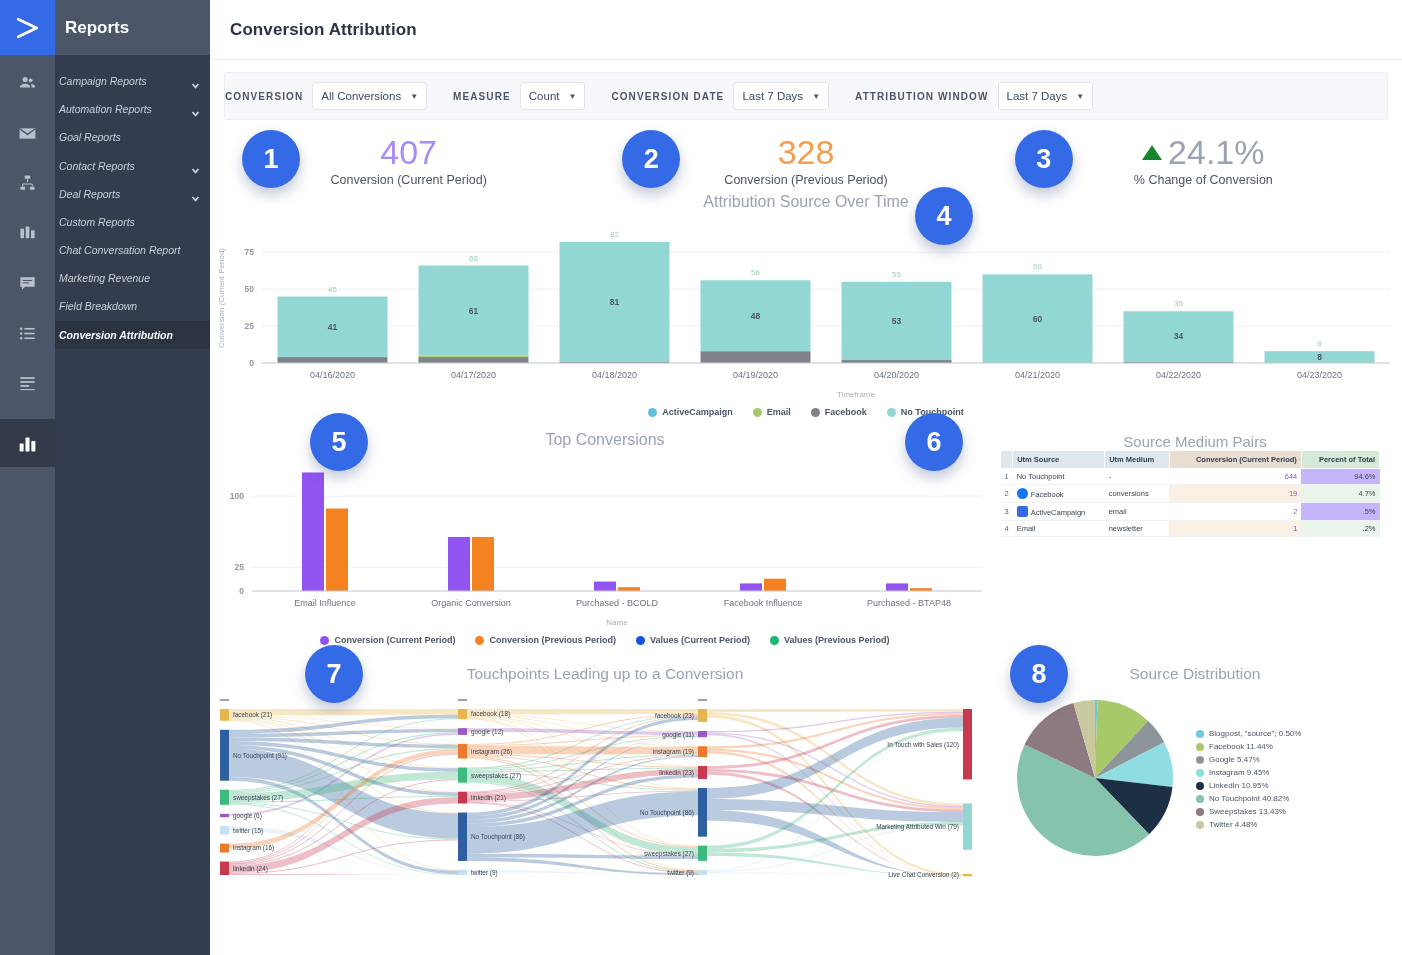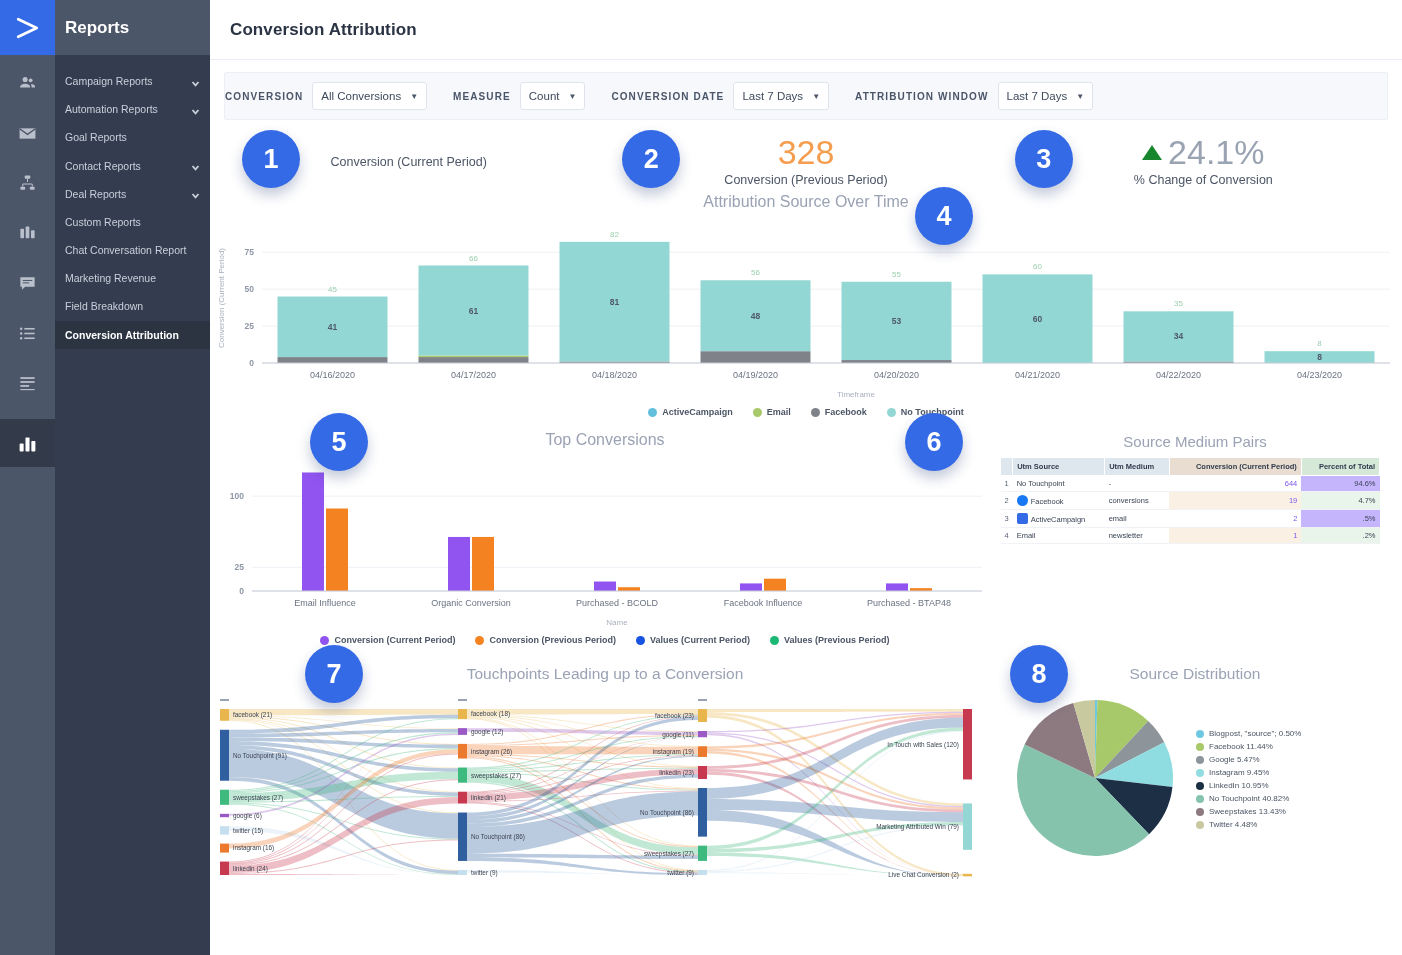--- a/index.html
+++ b/index.html
@@ -28,23 +28,24 @@
   }
   .rail-ico.active-rail svg { fill: #ffffff; }
 
   .navpanel { width: 155px; background: #343d4f; display: flex; flex-direction: column; }
   .nav-head {
     height: 55px; background: #4c5669; display: flex; align-items: center;
     padding-left: 10px; color: #fff; font-size: 17px; font-weight: bold;
   }
   .nav-list { padding-top: 12px; }
   .nav-item {
-    display: flex; align-items: center; justify-content: space-between;
-    padding: 7px 10px 7px 10px; color: #c9cfdb; font-size: 10.5px; line-height: 1.35;
+    display: flex; align-items: flex-end; justify-content: space-between;
+    padding: 7px 10px 7px 4px; color: #c9cfdb; font-size: 10.5px; line-height: 1.35;
     cursor: pointer;
+    font-style: italic;
   }
   .nav-item span.label { display: block; }
   .nav-item.active { background: #2c3442; color: #ffffff; font-weight: bold; }
   .chev { width: 9px; height: 9px; flex-shrink: 0; }
   .chev svg { width: 9px; height: 9px; stroke: #c9cfdb; fill: none; stroke-width: 2.4; }
 
   
   .main { flex: 1; position: relative; background: #fff; }
   .topbar {
     height: 60px; border-bottom: 1px solid #e9ecf2;
@@ -286,20 +287,21 @@
         <div class="fselect">
           <span>Last 7 Days</span>
           <span class="caret">▼</span>
         </div>
       </div>
 
     <div class="kpis">
       <div class="kpi">
         <div class="badge" style="left:32px;top:-4px;">1</div>
         <div class="kpi-inner">
+          <div class="kpi-num c1">407</div>
           <div class="kpi-cap">Conversion (Current Period)</div>
         </div>
       </div>
       <div class="kpi">
         <div class="badge" style="left:15px;top:-4px;">2</div>
         <div class="kpi-inner">
           <div class="kpi-num c2">328</div>
           <div class="kpi-cap">Conversion (Previous Period)</div>
         </div>
       </div>
@@ -435,21 +437,21 @@
             </div>
             <div class="leg-item">
               <span class="dot" style="background: rgb(27, 184, 116);"></span>
               <span>Values (Previous Period)</span>
             </div>
           </div>
       </div>
 
       <div style="width:390px;padding-top:2px;">
         <div class="smp-title">Source Medium Pairs</div>
-        <div style="margin-top:7px;padding-right:10px;">
+        <div style="padding-right:10px;">
           <table class="smp">
             <thead>
                 <tr id="smp-head">
                   <th style="width: 10px;"></th>
                   <th class="">Utm Source</th>
                   <th class="">Utm Medium</th>
                   <th class="num c-conv">Conversion (Current Period)</th>
                   <th class="num c-pct">Percent of Total</th>
                 </tr>
               </thead>

